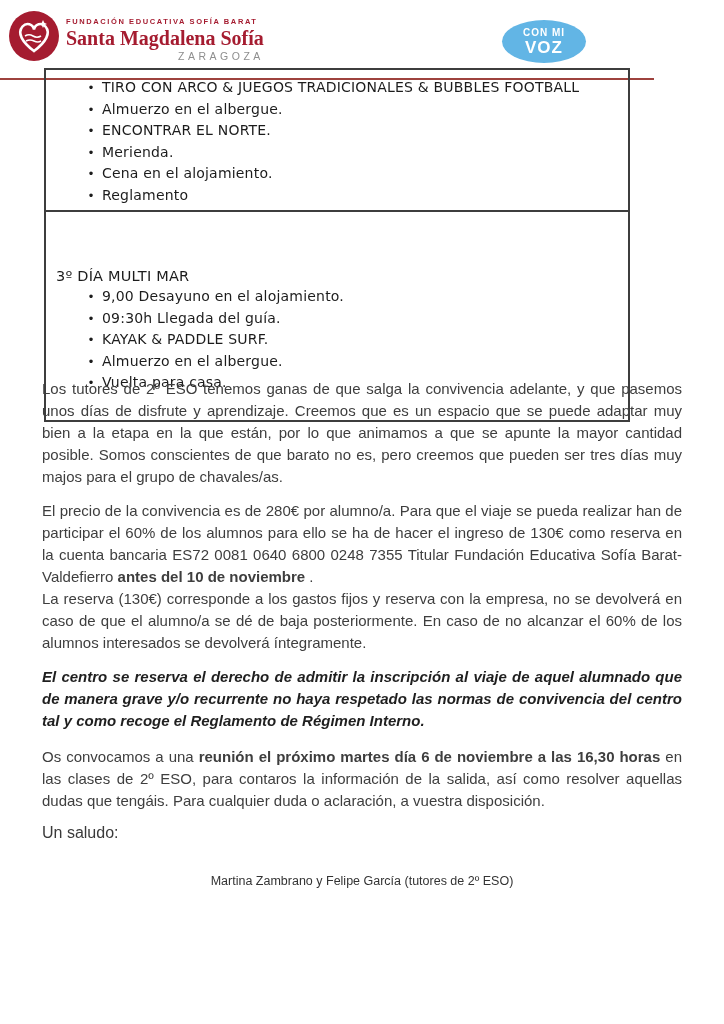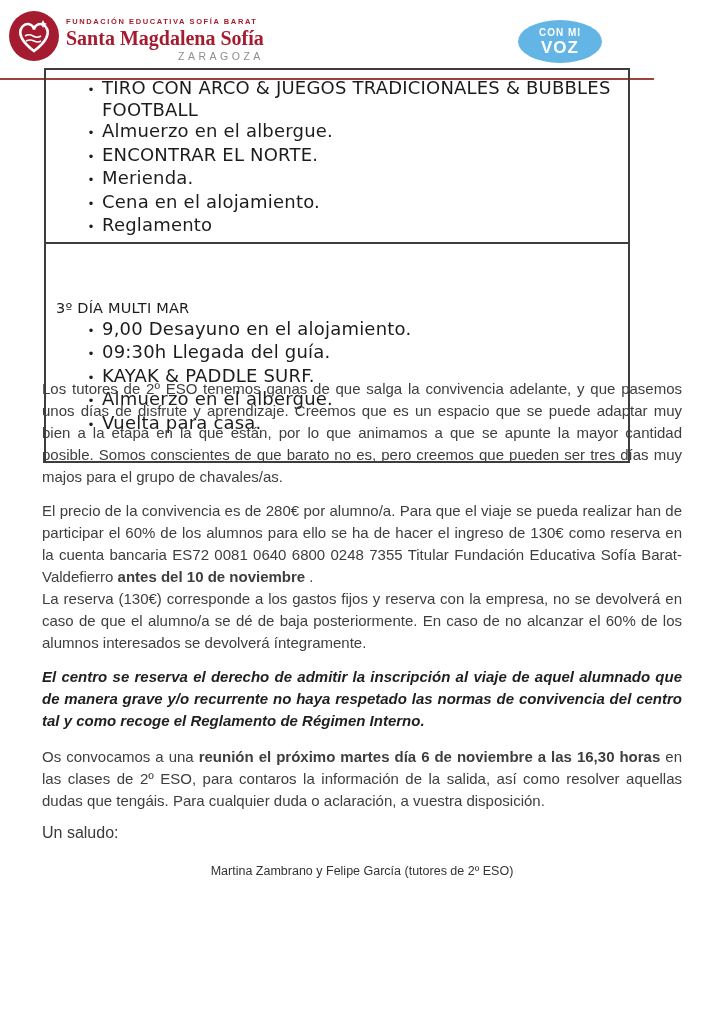--- a/index.html
+++ b/index.html
@@ -25,21 +25,21 @@
     white-space:nowrap;
   }
   .school-name{
     font-family:"Liberation Serif",serif;
     font-size:20px;font-weight:700;color:var(--brand-red);line-height:24px;white-space:nowrap;
   }
   .city-line{
     font-size:10.5px;letter-spacing:3.5px;color:#8e8e8e;text-align:right;margin-top:0px;
   }
   .voz-badge{
-    position:absolute;left:518px;top:20px;width:84px;height:43px;border-radius:50%;
+    position:absolute;left:502px;top:20px;width:84px;height:43px;border-radius:50%;
     background:var(--badge-blue);display:flex;flex-direction:column;align-items:center;justify-content:center;
     color:#ffffff;font-weight:700;line-height:1;
   }
   .voz-line1{font-size:10px;letter-spacing:1px;}
   .voz-line2{font-size:17px;letter-spacing:1px;margin-top:1px;}
   .header-rule{
     position:absolute;left:0;top:78px;width:654px;height:2px;background:var(--rule-red);
   }
 
   
@@ -52,37 +52,37 @@
   .row-title{
     font-family:"DejaVu Sans",sans-serif;
     font-size:14.5px;color:#1c1c1c;margin-left:2px;margin-bottom:2px;letter-spacing:.2px;margin-top:48px;
   }
   .bullet-row{display:flex;align-items:baseline;line-height:21.5px;}
   .bullet-row .dot{
     width:22px;text-align:center;font-size:13px;color:#1c1c1c;flex:0 0 auto;margin-left:26px;
   }
   .bullet-row .bullet-text{
     font-family:"DejaVu Sans",sans-serif;
-    font-size:18px;color:#1c1c1c;letter-spacing:.2px;
+    font-size:14px;color:#1c1c1c;letter-spacing:.2px;
   }
 
   
   .letter{
     position:absolute;left:42px;top:378px;width:640px;color:var(--body-text);
   }
   .letter p.body{
     font-size:15px;line-height:22px;text-align:justify;margin-bottom:12px;
   }
   .letter p.no-gap{margin-top:-12px;}
   .letter p.rules{
     font-weight:700;font-style:italic;color:#1f1f1f;margin-top:4px;margin-bottom:14px;
   }
   .closing{font-size:16px;color:#3a3a3a;margin-top:10px;}
   .signature{
-    font-size:12.5px;color:#333333;text-align:center;margin-top:22px;
+    font-size:12.5px;color:#333333;text-align:center;margin-top:32px;
   }
 </style>
 </head>
 <body>
 
 <div class="page">
 
   <div class="logo-block">
     <svg class="logo-mark" viewBox="0 0 52 52" xmlns="http://www.w3.org/2000/svg">
       <circle cx="26" cy="26" r="25" fill="#a51c30"></circle>

